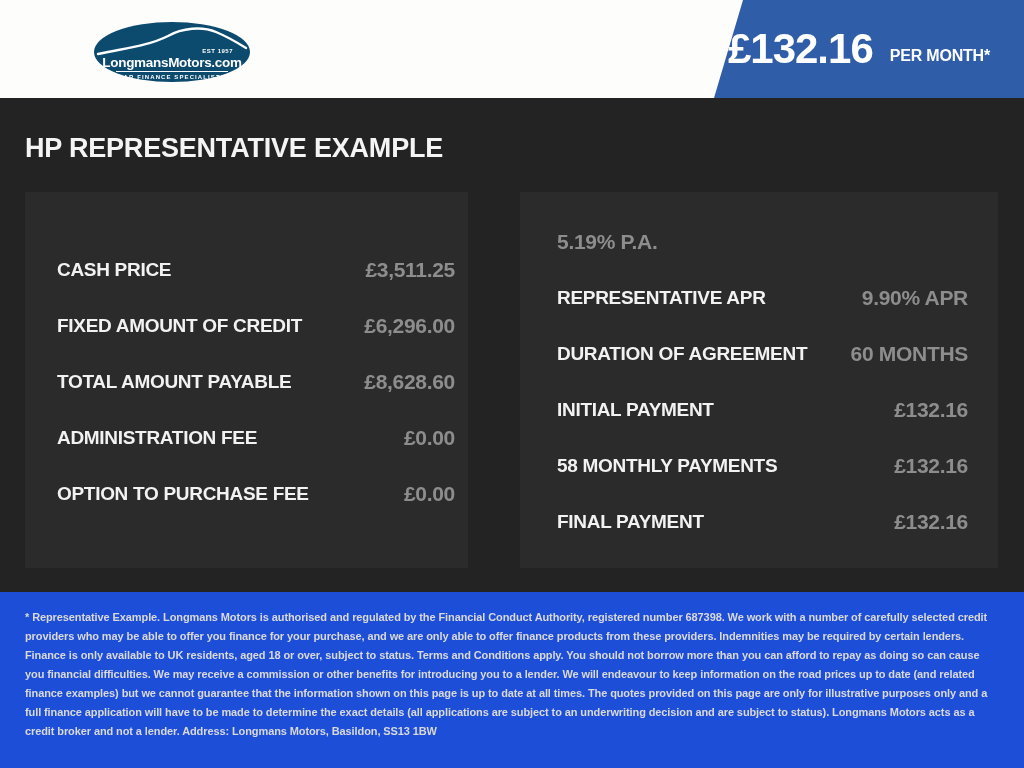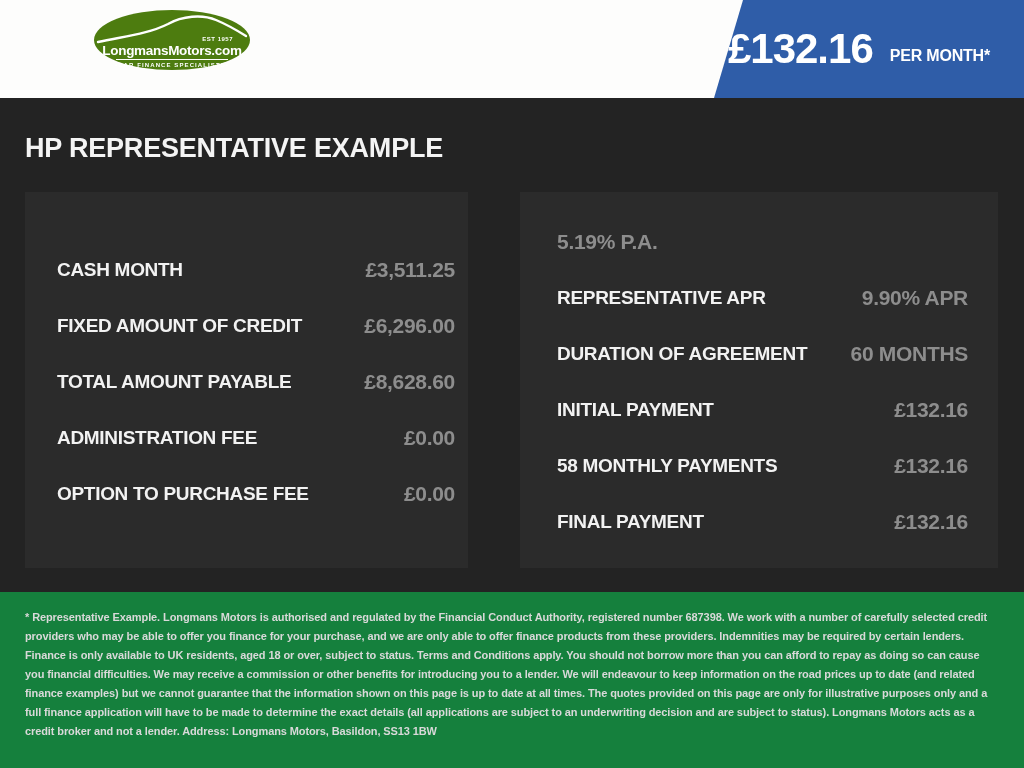--- a/index.html
+++ b/index.html
@@ -9,22 +9,22 @@
     font-family:"Liberation Sans", sans-serif;
     background:#232323;
   }
 
   
   .header {
     position:absolute; top:0; left:0; width:1024px; height:98px;
     background:#fdfdfc;
   }
   .logo {
-    position:absolute; left:94px; top:10px; width:156px; height:60px;
-    background:#4d7c0f; border-radius:50%;
+    position:absolute; left:94px; top:22px; width:156px; height:60px;
+    background:#0c4a6e; border-radius:50%;
     cursor:pointer;
   }
   .logo-swoosh { position:absolute; left:2px; top:2px; }
   .logo-est {
     position:absolute; right:17px; top:26px;
     color:#fff; font-size:6px; font-weight:bold; letter-spacing:.5px;
   }
   .logo-name {
     position:absolute; left:0; right:0; top:33px; text-align:center;
     color:#fff; font-size:13.5px; font-weight:bold; letter-spacing:-0.3px;
@@ -77,21 +77,21 @@
     white-space:nowrap;
   }
   .finance-row .value {
     color:#8d8d8d; font-size:21px; font-weight:bold; letter-spacing:-0.3px;
     white-space:nowrap;
   }
 
   
   .footer {
     position:absolute; top:592px; left:0; width:1024px; height:176px;
-    background:#15803d;
+    background:#1d4ed8;
     padding:16px 28px 0 25px;
   }
   .disclaimer {
     color:#d9d9d9; font-size:11px; font-weight:bold; line-height:19px;
     letter-spacing:-0.1px; text-align:left;
   }
 </style>
 </head>
 <body>
 
@@ -112,21 +112,21 @@
     <span class="suffix">PER MONTH*</span>
   </div>
 </div>
 
 <div class="main">
 
   <div class="page-title">HP REPRESENTATIVE EXAMPLE</div>
 
   <div class="panel left">
     <div class="finance-row">
-      <span class="label">CASH MONTH</span>
+      <span class="label">CASH PRICE</span>
       <span class="value">£3,511.25</span>
     </div>
     <div class="finance-row">
       <span class="label">FIXED AMOUNT OF CREDIT</span>
       <span class="value">£6,296.00</span>
     </div>
     <div class="finance-row">
       <span class="label">TOTAL AMOUNT PAYABLE</span>
       <span class="value">£8,628.60</span>
     </div>

